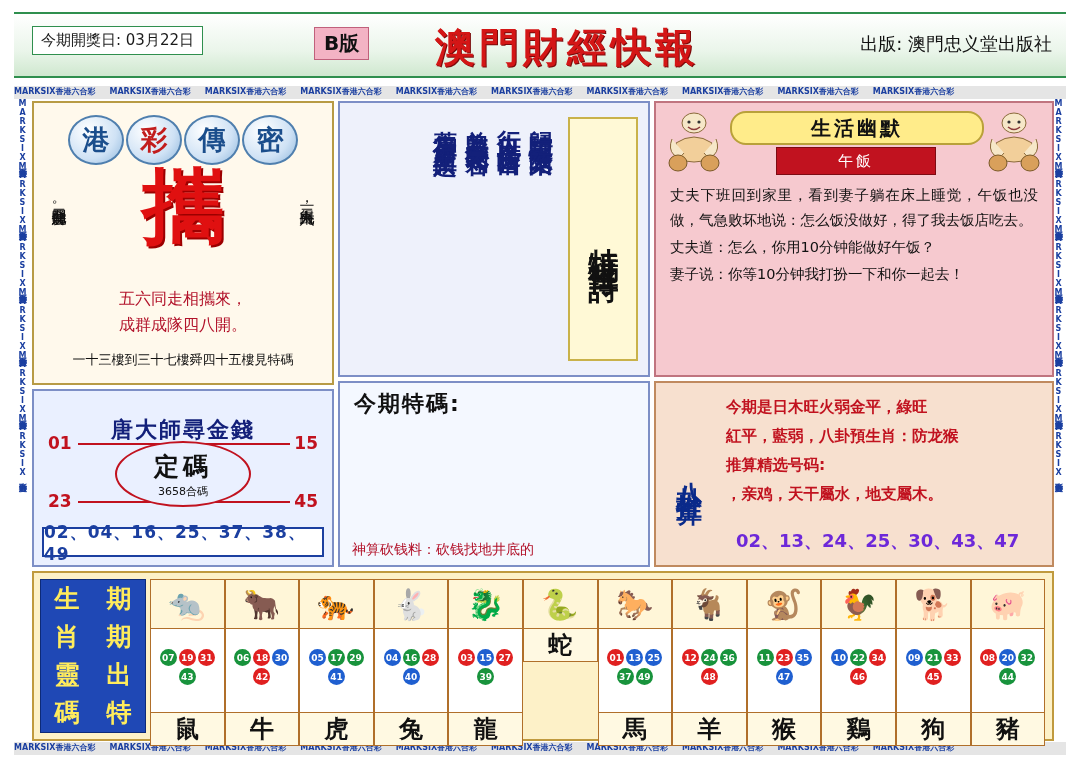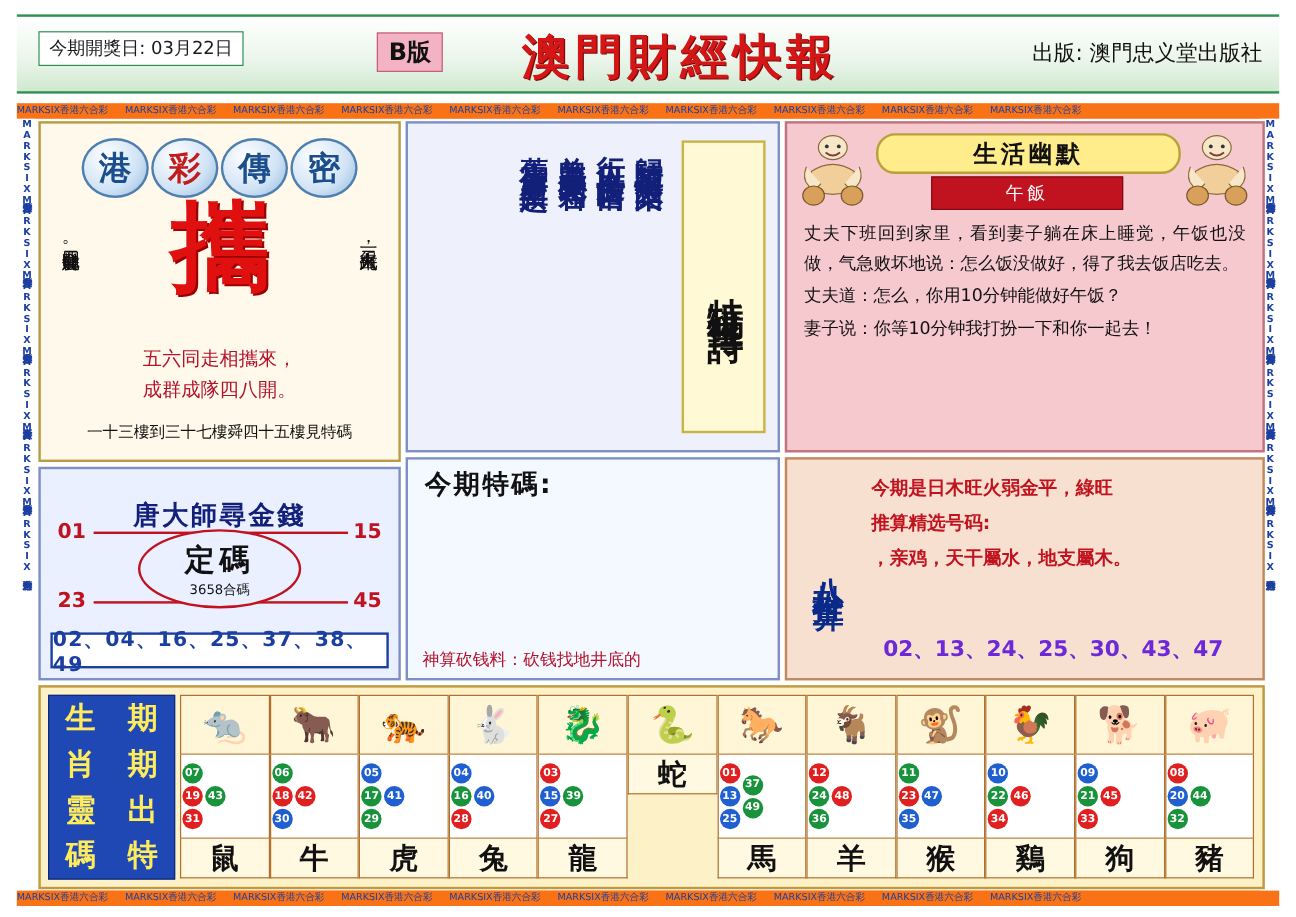--- a/index.html
+++ b/index.html
@@ -38,22 +38,22 @@
     letter-spacing:4px;
     text-shadow:1px 1px 0 #7a0a0a;
     font-family:"DejaVu Sans",sans-serif;
   }
   .hdr-pub{
     position:absolute;right:14px;top:18px;
     font-size:18px;color:#111;white-space:nowrap;
   }
   
   .strip{
-    position:absolute;background:#f97316;color:#1b3fa0;
-    font-size:8px;font-weight:normal;overflow:hidden;white-space:nowrap;
+    position:absolute;background:#e5e5e5;color:#1b3fa0;
+    font-size:8px;font-weight:bold;overflow:hidden;white-space:nowrap;
   }
   .strip-top{left:14px;top:86px;width:1052px;height:13px;letter-spacing:0px;}
   .strip-bot{left:14px;top:742px;width:1052px;height:13px;}
   .strip span{margin-right:14px;}
   .side{
     position:absolute;top:99px;width:16px;height:643px;
     background:#ffffff;overflow:hidden;
   }
   .side.left{left:14px;}
   .side.right{left:1050px;}
@@ -227,23 +227,23 @@
   }
   .p7-label span{line-height:36px;}
   .zrow{position:absolute;left:116px;top:6px;width:896px;height:152px;display:flex;}
   .zcell{width:74.6px;margin-right:0px;position:relative;}
   .zanimal{
     height:48px;border:1px solid #b06f2a;background:#fff6d8;
     display:flex;align-items:center;justify-content:center;font-size:30px;
     overflow:hidden;
   }
   .znums{
-    height:70px;border:1px solid #b06f2a;border-top:none;background:#ffffff;
-    display:flex;flex-wrap:wrap;align-content:flex-start;padding:2px 1px;box-sizing:border-box;
-    justify-content:center;gap:2px;flex-direction:column;
+    height:84px;border:1px solid #b06f2a;border-top:none;background:#ffffff;
+    display:flex;flex-wrap:wrap;align-content:flex-start;padding:20px 1px;box-sizing:border-box;
+    justify-content:center;gap:2px;
   }
   .ball{
     width:17px;height:17px;border-radius:50%;color:#fff;font-size:9px;
     display:flex;align-items:center;justify-content:center;font-weight:bold;
   }
   .ball.red{background:#e02020;}
   .ball.blue{background:#1f5fd0;}
   .ball.green{background:#18933c;}
   .zname{
     height:32px;border:1px solid #b06f2a;border-top:none;background:#fff9e2;
@@ -354,20 +354,21 @@
 
     <div class="p5">
       <div class="p5-title">今期特碼:</div>
       <div class="p5-foot">神算砍钱料：砍钱找地井底的</div>
     </div>
 
     <div class="p6">
       <div class="p6-label">八卦推算</div>
       <div class="p6-body">
         <div>今期是日木旺火弱金平，綠旺</div>
+        <div>紅平，藍弱，八卦預生肖：防龙猴</div>
         <div>推算精选号码:</div>
         <div>，亲鸡，天干屬水，地支屬木。</div>
       </div>
       <div class="p6-nums">02、13、24、25、30、43、47</div>
     </div>
 
     <div class="p7">
       <div class="p7-label" id="zodiacLabel">
           <span>生</span>
           <span>期</span>

